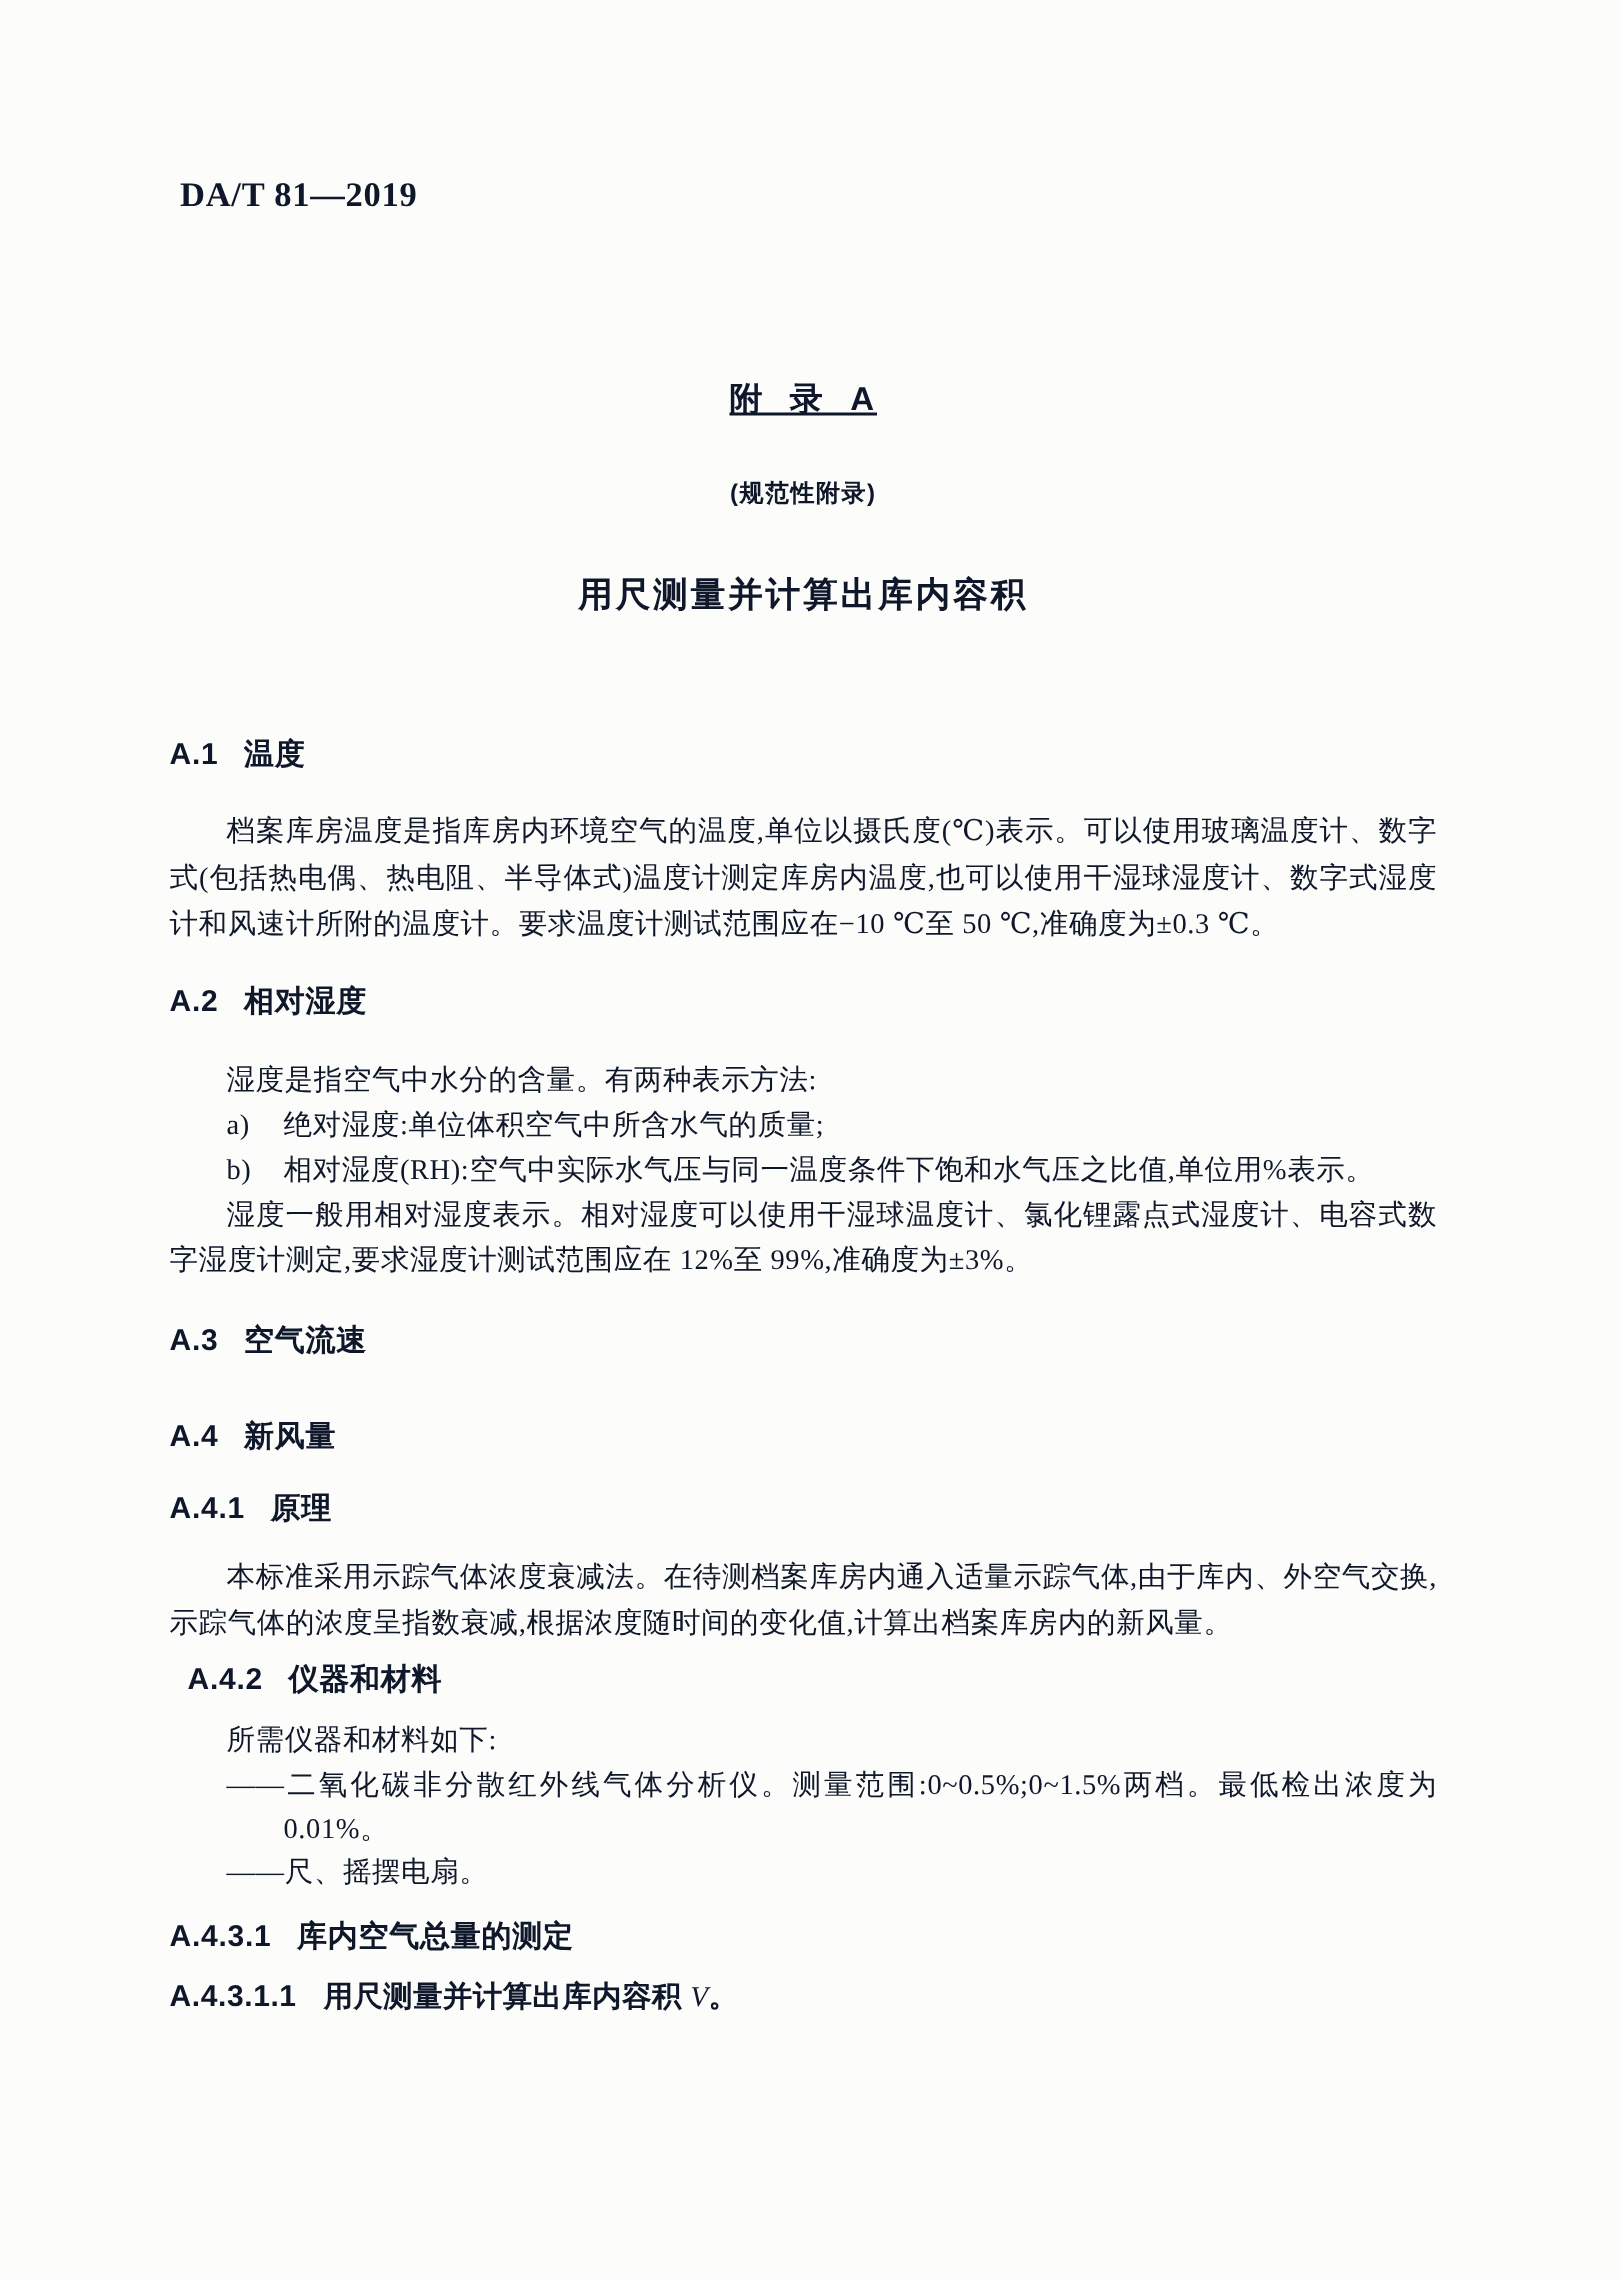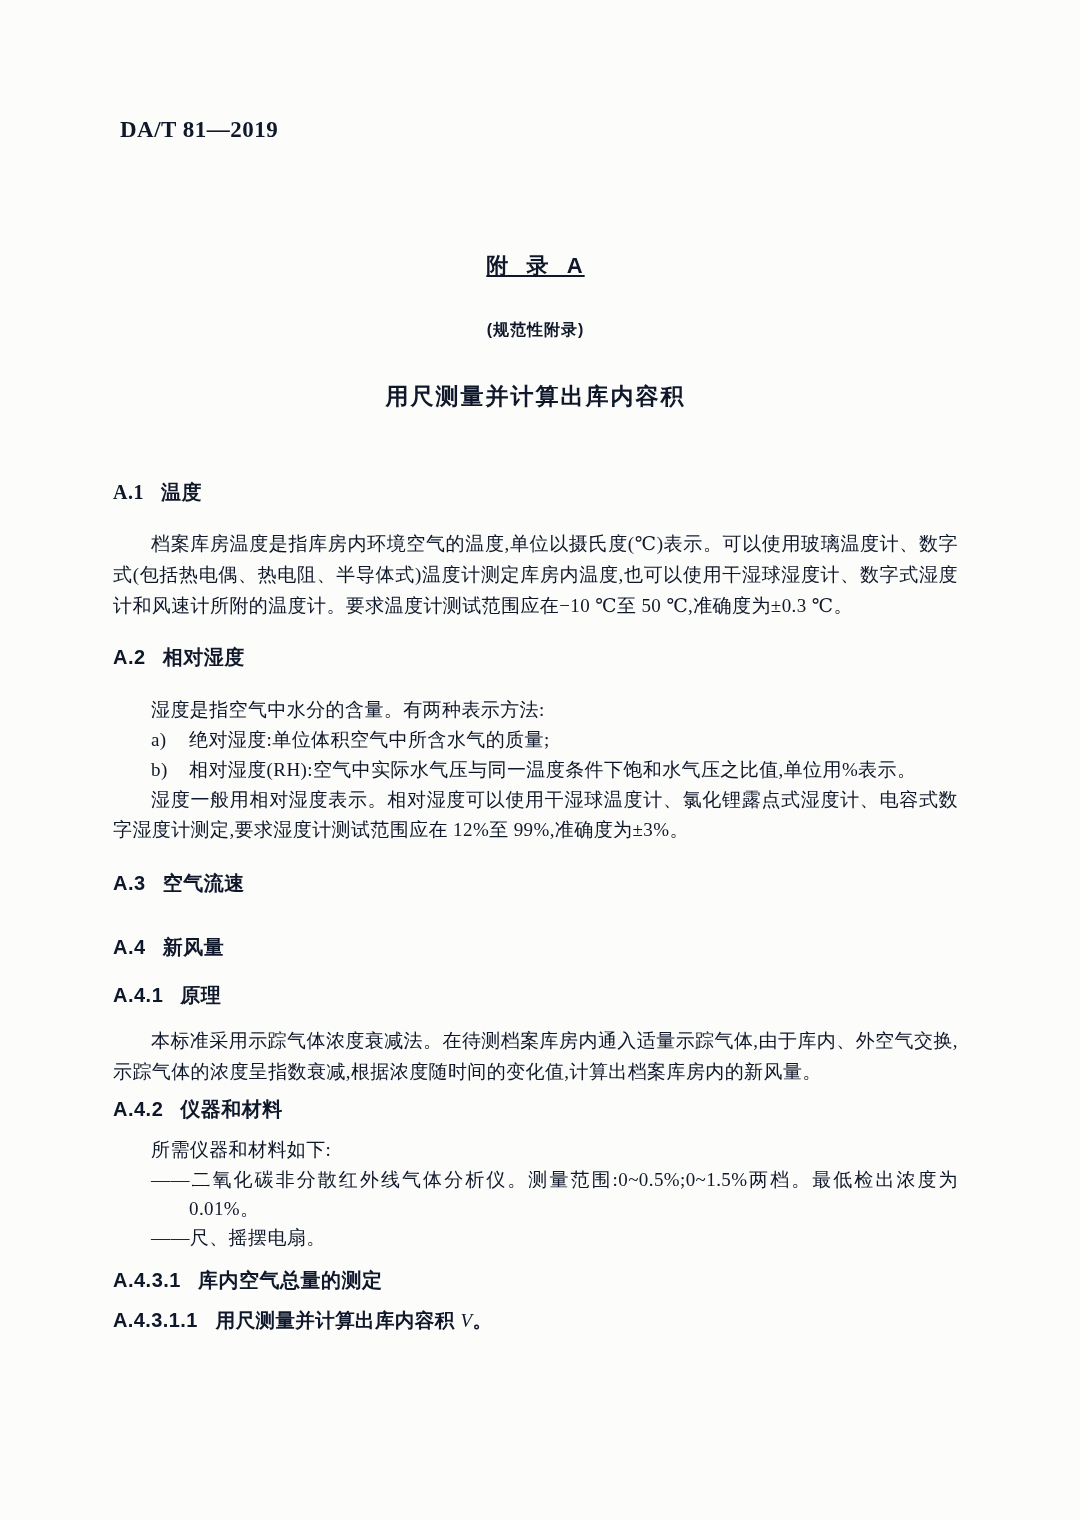--- a/index.html
+++ b/index.html
@@ -90,30 +90,30 @@
     font-weight: bold;
     font-size: 19.5px;
   }
   .var {
     font-family: "Liberation Serif", "DejaVu Serif", serif;
     font-style: italic;
     font-weight: normal;
     font-size: 19px;
   }
   
-  .mt-h-a1   { margin-top: 32px; font-family: Liberation Serif, serif; }
+  .mt-h-a1   { margin-top: 43px; }
   .mt-p-a1   { margin-top: 24px; }
   .mt-h-a2   { margin-top: 24px; }
   .mt-p-a2i  { margin-top: 26px; }
   .mt-h-a3   { margin-top: 26px; }
   .mt-p-a3   { margin-top: 28px; }
   .mt-h-a4   { margin-top: 40px; }
   .mt-h-a41  { margin-top: 24px; }
   .mt-p-a41  { margin-top: 18px; }
-  .mt-h-a42  { margin-top: 10px; }
+  .mt-h-a42  { margin-top: 10px; margin-left: 12px; }
   .mt-p-a42i { margin-top: 14px; }
   .mt-h-a43  { margin-top: 8px; }
   .mt-h-a431 { margin-top: 16px; }
   .mt-c-a4311{ margin-top: 16px; }
 </style>
 </head>
 <body>
 
 <div class="page">
   <div class="content">

